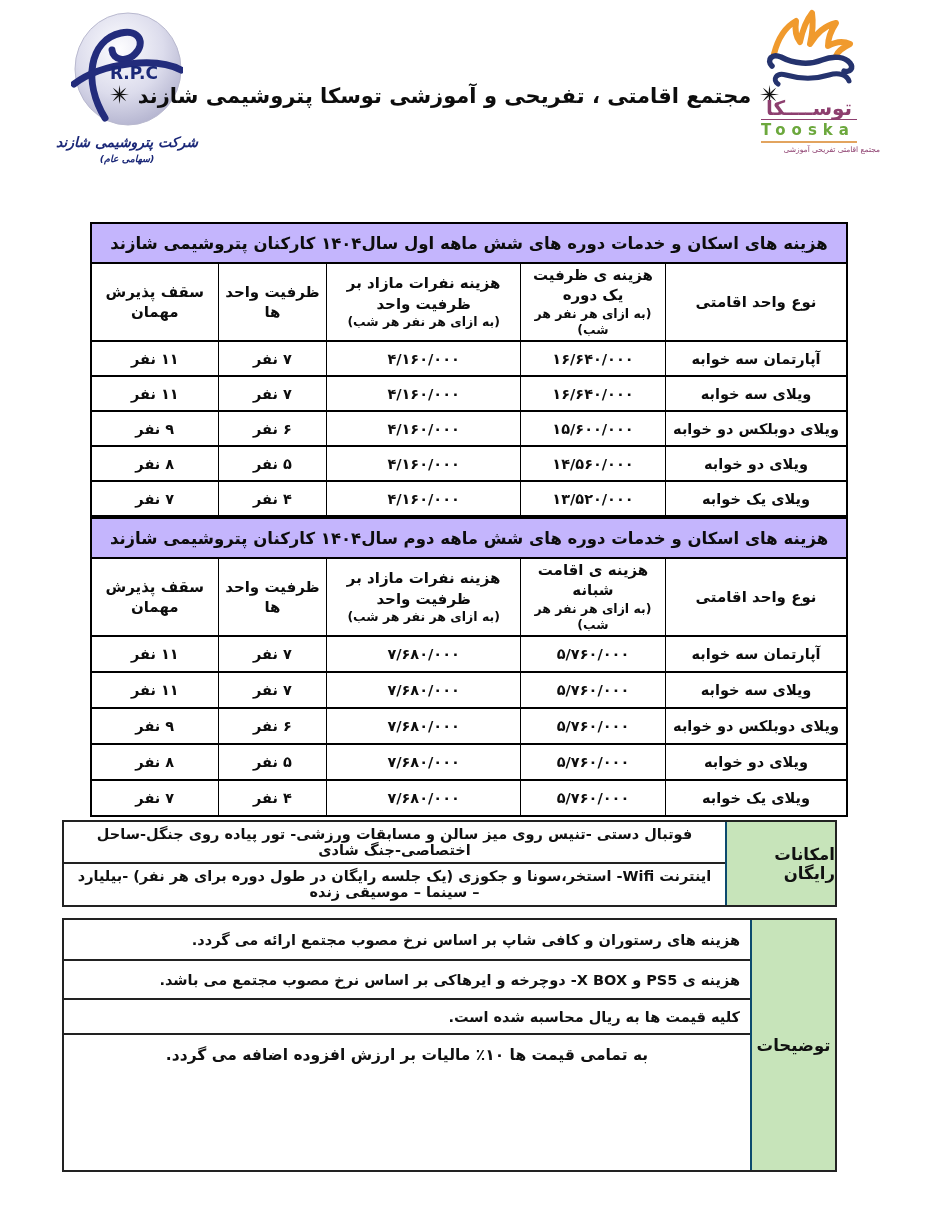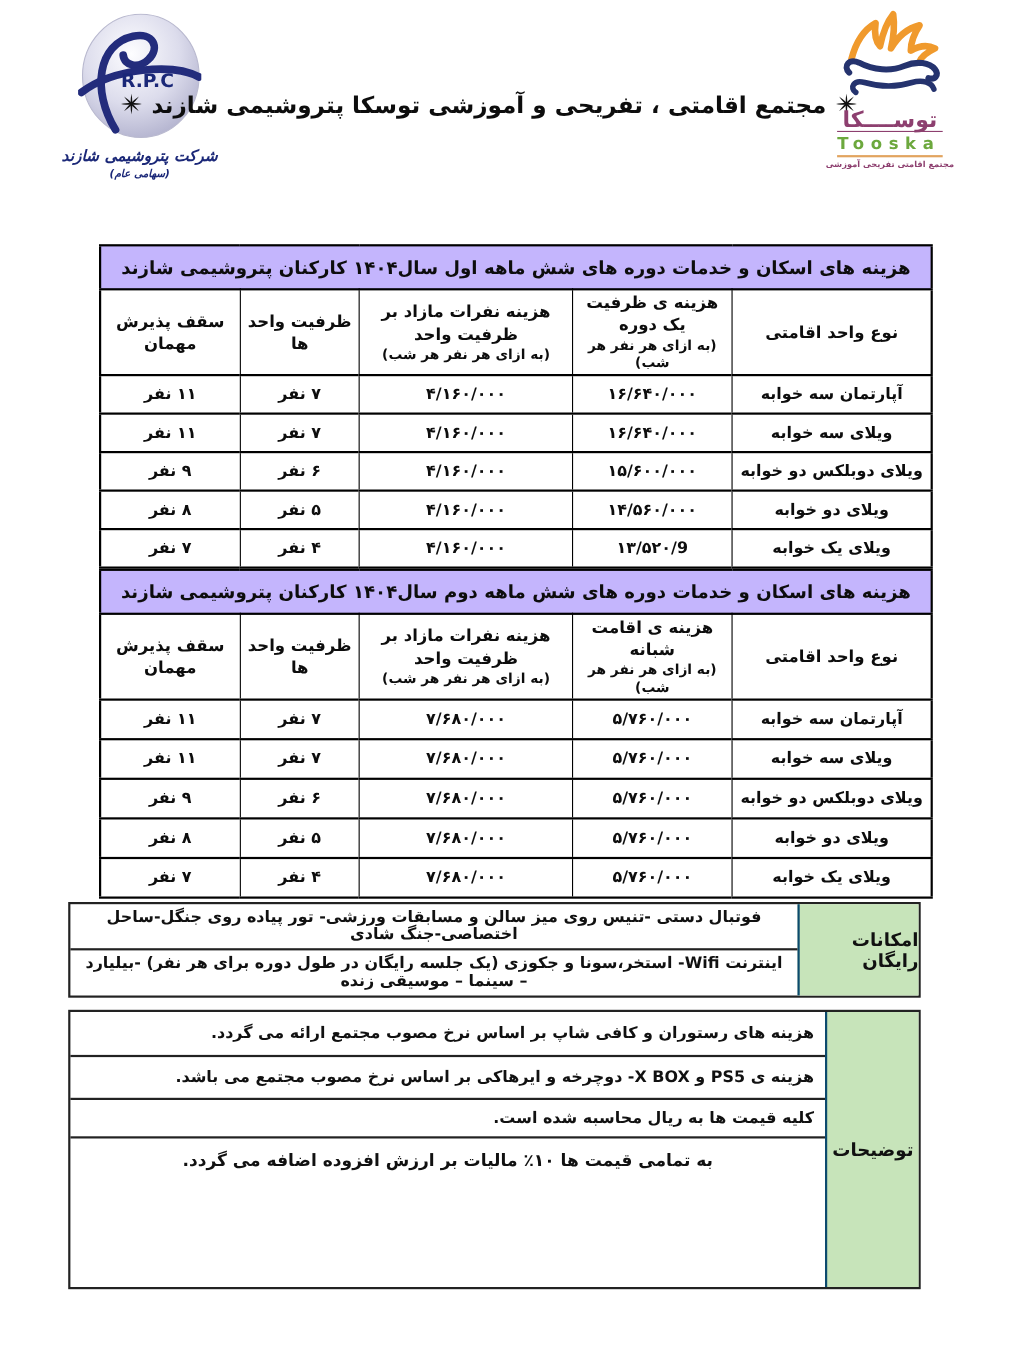--- a/index.html
+++ b/index.html
@@ -14,21 +14,21 @@
   .doc-title{position:absolute;top:84px;left:130px;right:180px;display:flex;direction:rtl;
              align-items:center;justify-content:center;gap:9px;}
   .doc-title .t{font-size:21px;font-weight:bold;color:#0d0d0d;white-space:nowrap;}
   .star{flex:0 0 auto;}
 
   .tooska-logo{position:absolute;left:738px;top:8px;width:142px;text-align:center;}
   .tooska-farsi{font-size:20px;font-weight:bold;color:#8d3f6f;line-height:1;margin-top:-2px;}
   .tooska-latin{display:inline-block;font-size:15px;font-weight:bold;color:#6ca83d;
                 letter-spacing:6px;padding:1px 2px 2px 0;border-top:1.5px solid #8d3f6f;
                 border-bottom:2px solid #e2a45f;margin-top:1px;}
-  .tooska-tagline{font-size:7.5px;font-weight:bold;color:#8d3f6f;margin-top:2px;letter-spacing:1px;}
+  .tooska-tagline{font-size:7.5px;font-weight:normal;color:#8d3f6f;margin-top:2px;letter-spacing:1px;text-align:right;}
 
   
   table.pricing{position:absolute;left:90px;width:758px;border-collapse:collapse;
                 direction:rtl;table-layout:fixed;border:2px solid #000;}
   table.pricing td{border:1px solid #000;border-top-width:2px;border-bottom-width:2px;
                    text-align:center;vertical-align:middle;font-weight:bold;color:#0d0d0d;}
   td.tbl-title{background:#c4b5fd;height:36px;font-size:16.5px;}
   tr.hdr td{height:60px;font-size:15px;line-height:1.35;}
   tr.hdr .sub{display:block;font-size:12.5px;}
   tr.hdr .sub:empty{display:none;}
@@ -163,21 +163,21 @@
     </tr>
     <tr class="data">
       <td>ویلای دو خوابه</td>
           <td>۱۴/۵۶۰/۰۰۰</td>
           <td>۴/۱۶۰/۰۰۰</td>
           <td>۵ نفر</td>
           <td>۸ نفر</td>
     </tr>
     <tr class="data">
       <td>ویلای یک خوابه</td>
-          <td>۱۳/۵۲۰/9</td>
+          <td>۱۳/۵۲۰/۰۰۰</td>
           <td>۴/۱۶۰/۰۰۰</td>
           <td>۴ نفر</td>
           <td>۷ نفر</td>
     </tr>
   </tbody>
     </table>
 
   <table class="pricing" id="table2">
     <colgroup>
         <col style="width:24%">

